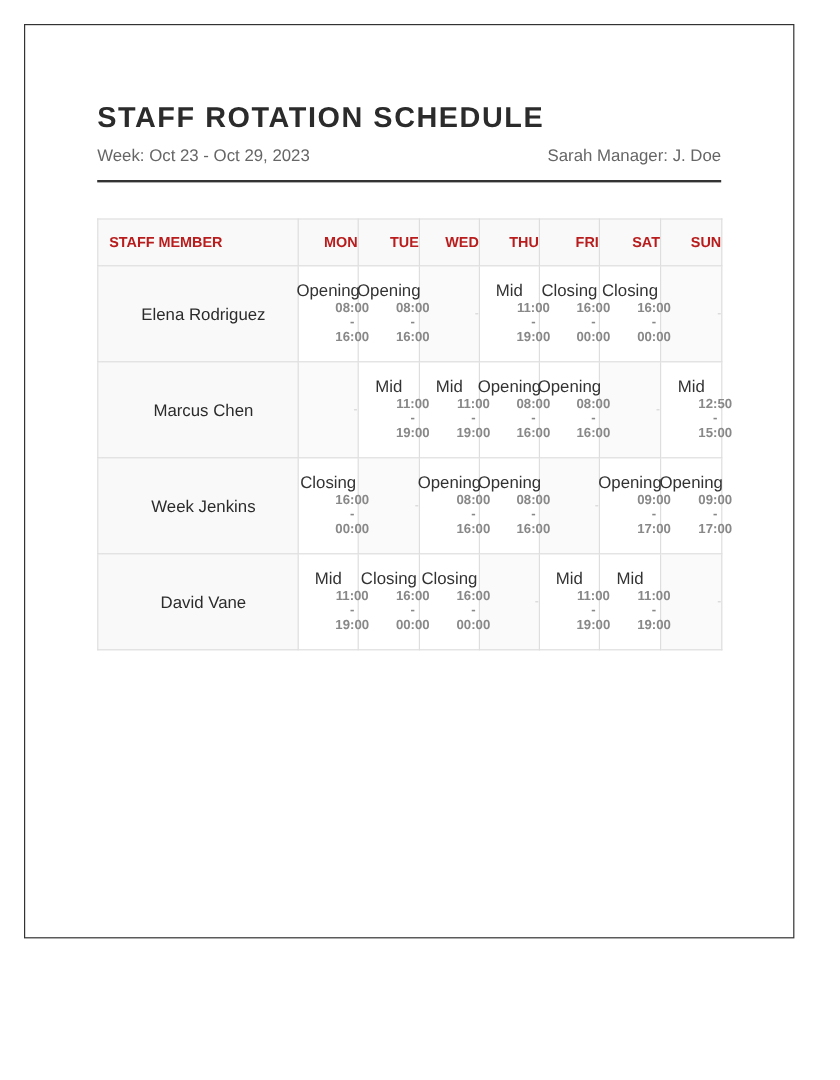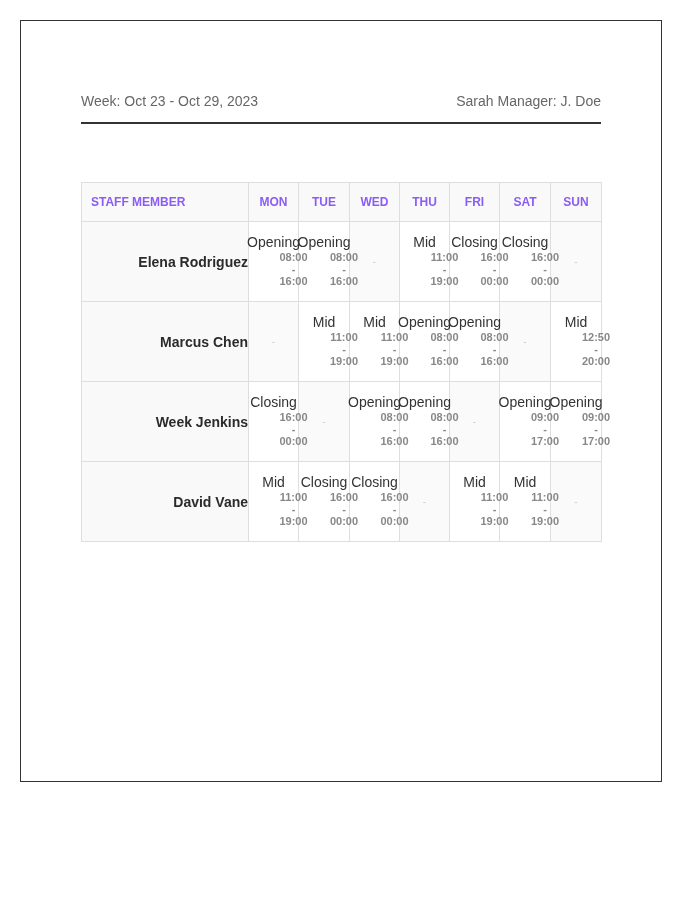--- a/index.html
+++ b/index.html
@@ -49,46 +49,46 @@
       position: absolute;
       left: 0;
       top: 97px;
       width: 520px;
       border-collapse: collapse;
       table-layout: fixed;
     }
     table.schedule th, table.schedule td {
       border: 1px solid #dedede;
       padding: 0;
-      text-align: center;
+      text-align: right;
       vertical-align: middle;
     }
     table.schedule th {
       height: 38px;
       background: #f9f9f9;
       font-size: 12px;
       font-weight: bold;
-      color: #8b5cf6;
+      color: #b91c1c;
     }
     table.schedule th.staff-h {
       text-align: left;
       padding-left: 9px;
       font-size: 12px;
     }
     table.schedule td {
       height: 79px;
       background: #fff;
       white-space: nowrap;
       overflow: visible;
     }
     table.schedule td.name {
-      text-align: right;
+      text-align: center;
       padding-left: 9px;
       background: #f9f9f9;
-      font-weight: bold;
+      font-weight: normal;
       font-size: 14px;
       color: #2b2b2b;
     }
     table.schedule td.empty {
       background: #fafafa;
       color: #cfcfcf;
       font-size: 10px;
     }
     .shift {
       display: flex;
@@ -122,20 +122,21 @@
       top: 552px;
       font-size: 12px;
       color: #888;
     }
   </style>
 </head>
 <body>
 
 <div class="page">
   <div class="content">
+    <h1 class="title">STAFF ROTATION SCHEDULE</h1>
     <div class="meta">
       <span>Week: Oct 23 - Oct 29, 2023</span>
       <span>Sarah Manager: J. Doe</span>
     </div>
 
     <table class="schedule">
       <colgroup>
         <col style="width:167px">
         <col style="width:50px">
         <col style="width:51px">
@@ -257,21 +258,21 @@
               </div>
             </td>
             <td class="empty">-</td>
             <td>
               <div class="shift">
                 <div class="shift-label">
                   <span>Mid</span>
                 </div>
                 <div class="shift-time">12:50</div>
                 <div class="shift-time">-</div>
-                <div class="shift-time">20:00</div>
+                <div class="shift-time">15:00</div>
               </div>
             </td>
           </tr>
           <tr>
             <td class="name">Week Jenkins</td>
             <td>
               <div class="shift">
                 <div class="shift-label">
                   <span>Closing</span>
                 </div>

